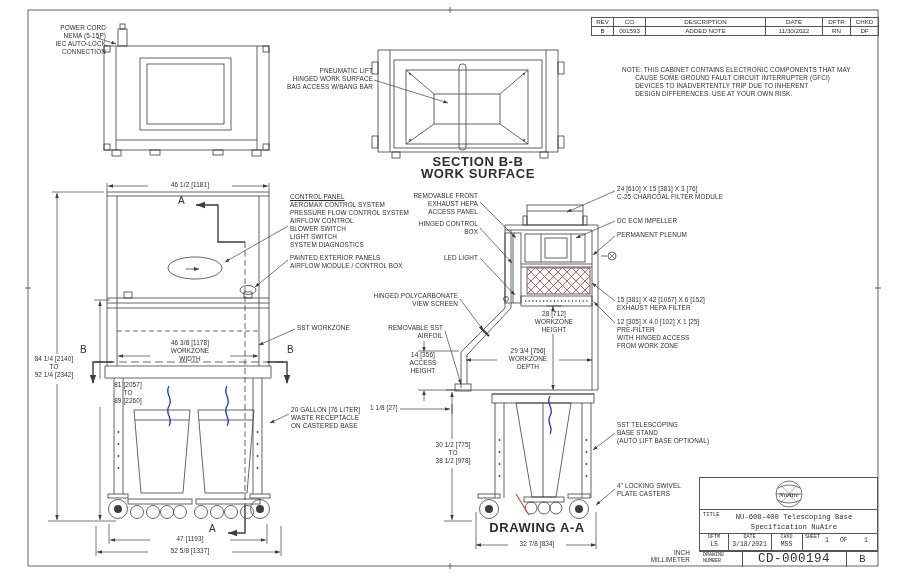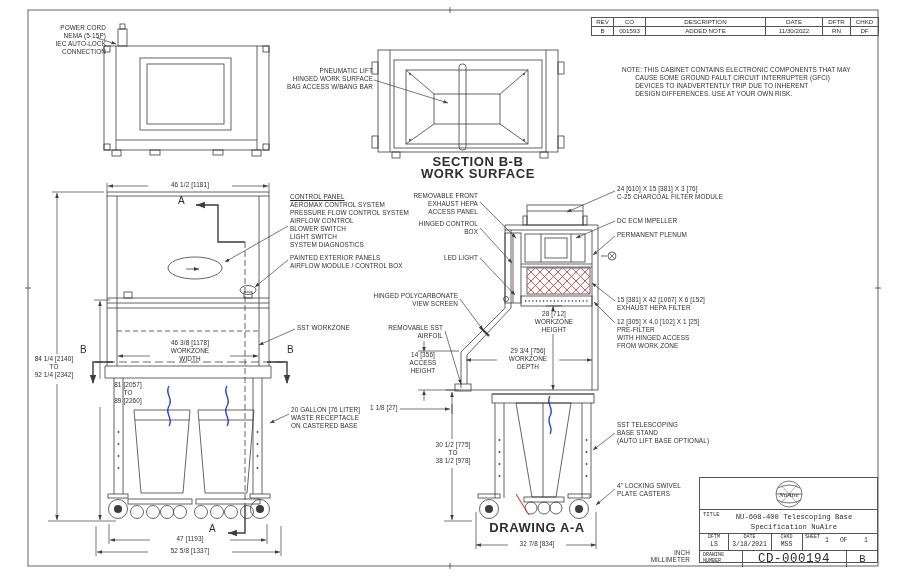--- a/index.html
+++ b/index.html
@@ -7,21 +7,21 @@
   svg.linework{position:absolute;left:0;top:0;}
   .lbl{position:absolute;font-size:6.4px;line-height:1.26;white-space:pre-line;color:#2e2e2e;letter-spacing:.1px;}
   .r{text-align:right}
   .c{text-align:center}
   .pre{white-space:pre}
   .u{text-decoration:underline}
   .big{font-size:13px;letter-spacing:.6px;font-weight:bold;}
   .cut{font-size:10px;letter-spacing:.4px;}
   #revtable{position:absolute;left:591px;top:17px;width:287px;border-collapse:collapse;table-layout:fixed;font-size:6.2px;color:#2e2e2e;}
   #revtable th,#revtable td{border:1px solid #555;padding:0;margin:0;text-align:center;font-weight:normal;height:8px;line-height:8px;overflow:hidden;}
-  #titleblock{position:absolute;left:699px;top:477px;width:179px;height:86px;border:1px solid #555;box-sizing:border-box;}
+  #titleblock{position:absolute;left:699px;top:477px;width:179px;height:75px;border:1px solid #555;box-sizing:border-box;}
   .tbl-h{position:absolute;left:0;right:0;height:0;border-top:1px solid #555;}
   .tbl-v{position:absolute;width:0;border-left:1px solid #555;}
   .tb-txt{position:absolute;color:#2e2e2e;font-family:Liberation Mono, monospace;}
 </style>
 </head>
 <body>
 
 <div id="sheet">
 
   <svg class="linework" width="900" height="582" viewBox="0 0 900 582">

